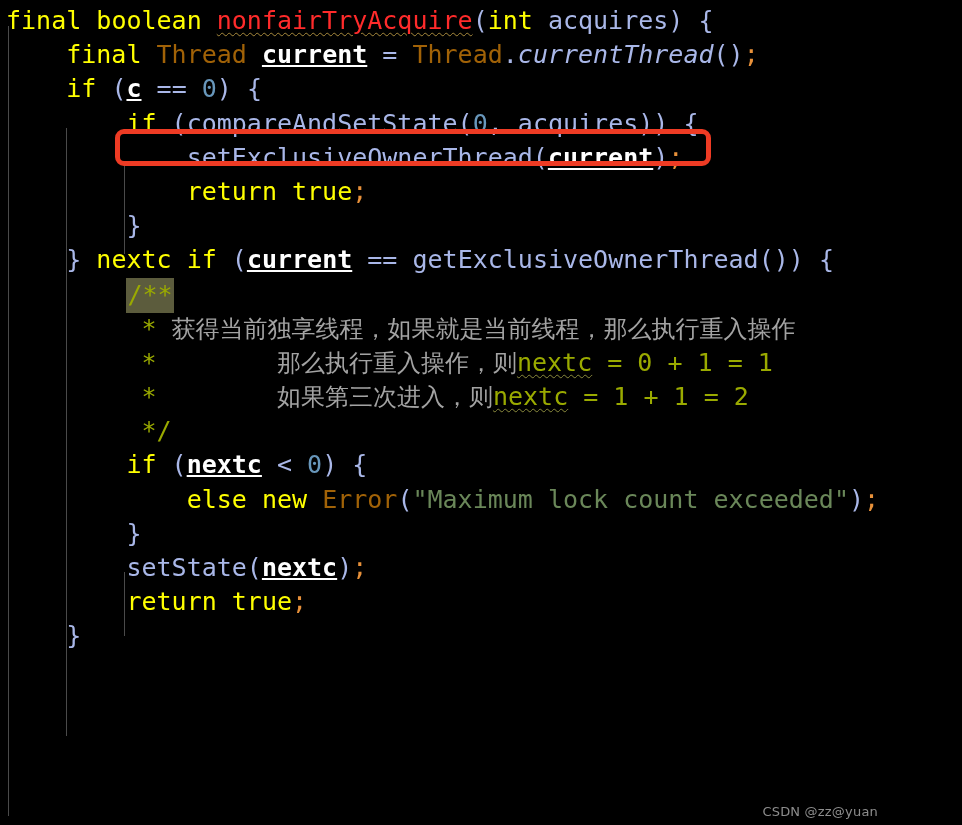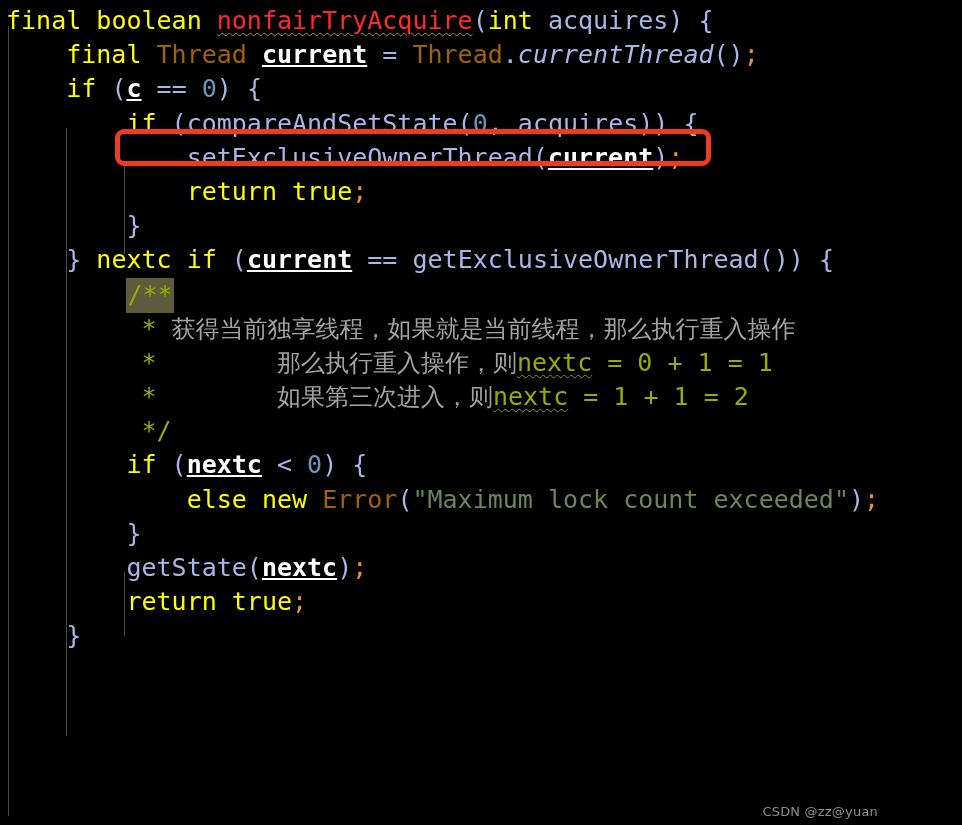--- a/index.html
+++ b/index.html
@@ -137,21 +137,21 @@
       <div class="line"><span>        </span><span class="punct">}</span></div>
       <div class="line"><span>    </span><span class="punct">} </span><span class="kw">nextc</span><span class=""> </span><span class="kw">if</span><span class=""> </span><span class="punct">(</span><span class="local">current</span><span class=""> </span><span class="op">==</span><span class=""> </span><span class="meth">getExclusiveOwnerThread</span><span class="punct">()) {</span></div>
       <div class="line"><span>        </span><span class="cmt sel">/**</span></div>
       <div class="line"><span>        </span><span class="cmt"> * </span><span class="cmt cjk">获得当前独享线程，如果就是当前线程，那么执行重入操作</span></div>
       <div class="line"><span>        </span><span class="cmt"> *        </span><span class="cmt cjk">那么执行重入操作，则</span><span class="cmt wavy">nextc</span><span class="cmt"> = 0 + 1 = 1</span></div>
       <div class="line"><span>        </span><span class="cmt"> *        </span><span class="cmt cjk">如果第三次进入，则</span><span class="cmt wavy">nextc</span><span class="cmt"> = 1 + 1 = 2</span></div>
       <div class="line"><span>        </span><span class="cmt"> */</span></div>
       <div class="line"><span>        </span><span class="kw">if</span><span class=""> </span><span class="punct">(</span><span class="local">nextc</span><span class=""> </span><span class="op">&lt;</span><span class=""> </span><span class="num">0</span><span class="punct">) {</span></div>
       <div class="line"><span>            </span><span class="kw">else</span><span class=""> </span><span class="kw">new</span><span class=""> </span><span class="type">Error</span><span class="punct">(</span><span class="str">"Maximum lock count exceeded"</span><span class="punct">)</span><span class="semi">;</span></div>
       <div class="line"><span>        </span><span class="punct">}</span></div>
-      <div class="line"><span>        </span><span class="meth">getState</span><span class="punct">(</span><span class="local">nextc</span><span class="punct">)</span><span class="semi">;</span></div>
+      <div class="line"><span>        </span><span class="meth">setState</span><span class="punct">(</span><span class="local">nextc</span><span class="punct">)</span><span class="semi">;</span></div>
       <div class="line"><span>        </span><span class="kw">return</span><span class=""> </span><span class="kw">true</span><span class="semi">;</span></div>
       <div class="line"><span>    </span><span class="punct">}</span></div>
       <div class="line"></div>
     </div>
 
   <div id="redbox"></div>
 
   <div id="watermark">CSDN @zz@yuan</div>
 
 </div>

